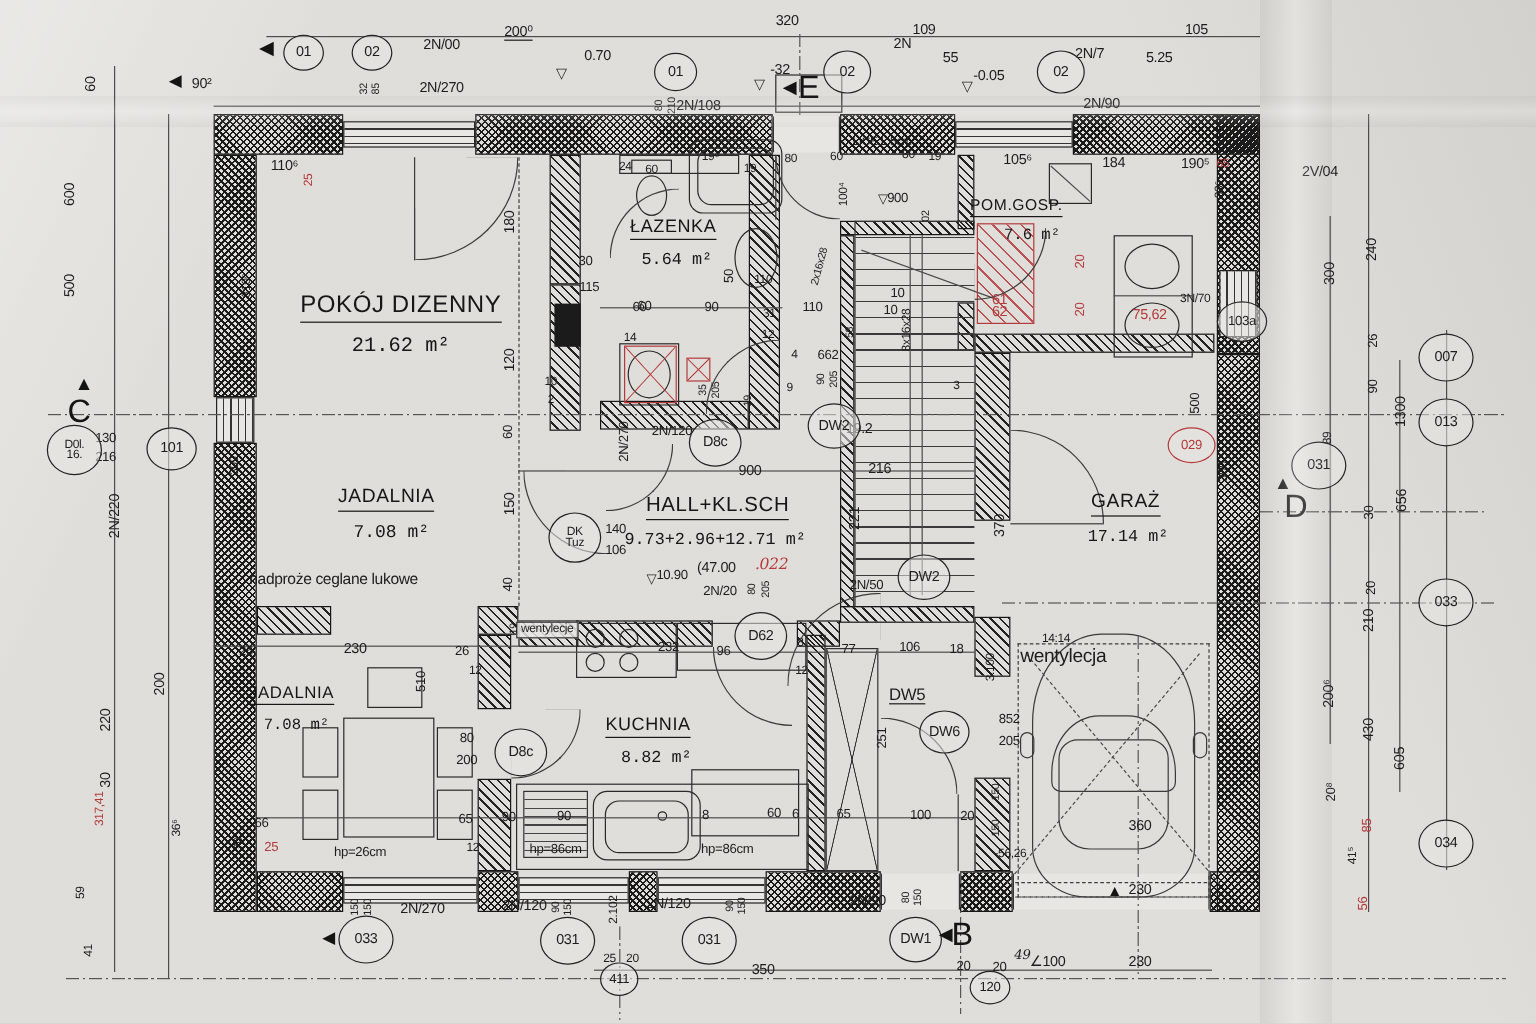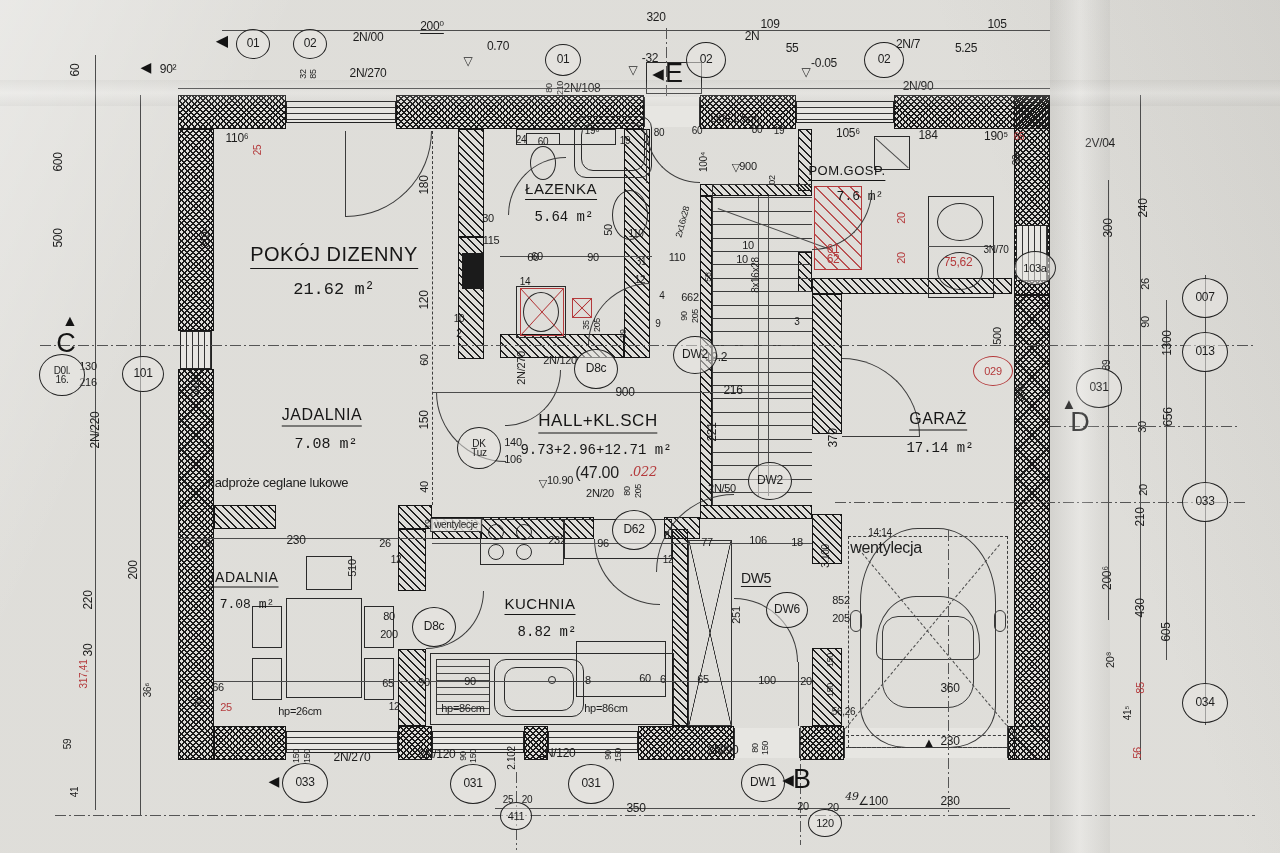--- a/index.html
+++ b/index.html
@@ -318,21 +318,21 @@
       <span class="ann" style="left: 712px; top: 432px; font-size: 12px; transform: translate(-50%, -50%) rotate(-90deg);">221</span>
       <span class="ann" style="left: 722px; top: 488px; font-size: 11px; transform: translate(-50%, -50%);">2N/50</span>
       <span class="ann" style="left: 600px; top: 493px; font-size: 11px; transform: translate(-50%, -50%);">2N/20</span>
       <span class="ann" style="left: 627px; top: 491px; font-size: 9px; transform: translate(-50%, -50%) rotate(-90deg);">80</span>
       <span class="ann" style="left: 638px; top: 491px; font-size: 9px; transform: translate(-50%, -50%) rotate(-90deg);">205</span>
       <span class="ann" style="left: 560px; top: 480px; font-size: 11px; transform: translate(-50%, -50%);">10.90</span>
       <span class="ann" style="left: 513px; top: 442px; font-size: 11px; transform: translate(-50%, -50%);">140</span>
       <span class="ann" style="left: 513px; top: 459px; font-size: 11px; transform: translate(-50%, -50%);">106</span>
       <span class="ann" style="left: 603px; top: 543px; font-size: 11px; transform: translate(-50%, -50%);">96</span>
       <span class="ann" style="left: 557px; top: 540px; font-size: 11px; transform: translate(-50%, -50%);">232</span>
-      <span class="ann" style="left: 597px; top: 473px; font-size: 16px; transform: translate(-50%, -50%);">(47.00</span>
+      <span class="ann" style="left: 597px; top: 473px; font-size: 12px; transform: translate(-50%, -50%);">(47.00</span>
       <span class="ann red ital" style="left: 643px; top: 471px; font-size: 13px; transform: translate(-50%, -50%);">.022</span>
       <span class="ann" style="left: 278px; top: 482px; font-size: 13px; transform: translate(-50%, -50%);">nadproże ceglane lukowe</span>
       <span class="ann box" style="left: 456px; top: 525px; font-size: 10px; transform: translate(-50%, -50%);">wentylecje</span>
       <span class="ann" style="left: 886px; top: 548px; font-size: 16px; transform: translate(-50%, -50%);">wentylecja</span>
       <span class="ann" style="left: 880px; top: 533px; font-size: 10px; transform: translate(-50%, -50%);">14:14</span>
       <span class="ann" style="left: 205px; top: 543px; font-size: 11px; transform: translate(-50%, -50%);">26</span>
       <span class="ann" style="left: 296px; top: 540px; font-size: 12px; transform: translate(-50%, -50%);">230</span>
       <span class="ann" style="left: 385px; top: 543px; font-size: 11px; transform: translate(-50%, -50%);">26</span>
       <span class="ann" style="left: 396px; top: 560px; font-size: 10px; transform: translate(-50%, -50%);">12</span>
       <span class="ann" style="left: 352px; top: 568px; font-size: 11px; transform: translate(-50%, -50%) rotate(-90deg);">510</span>

